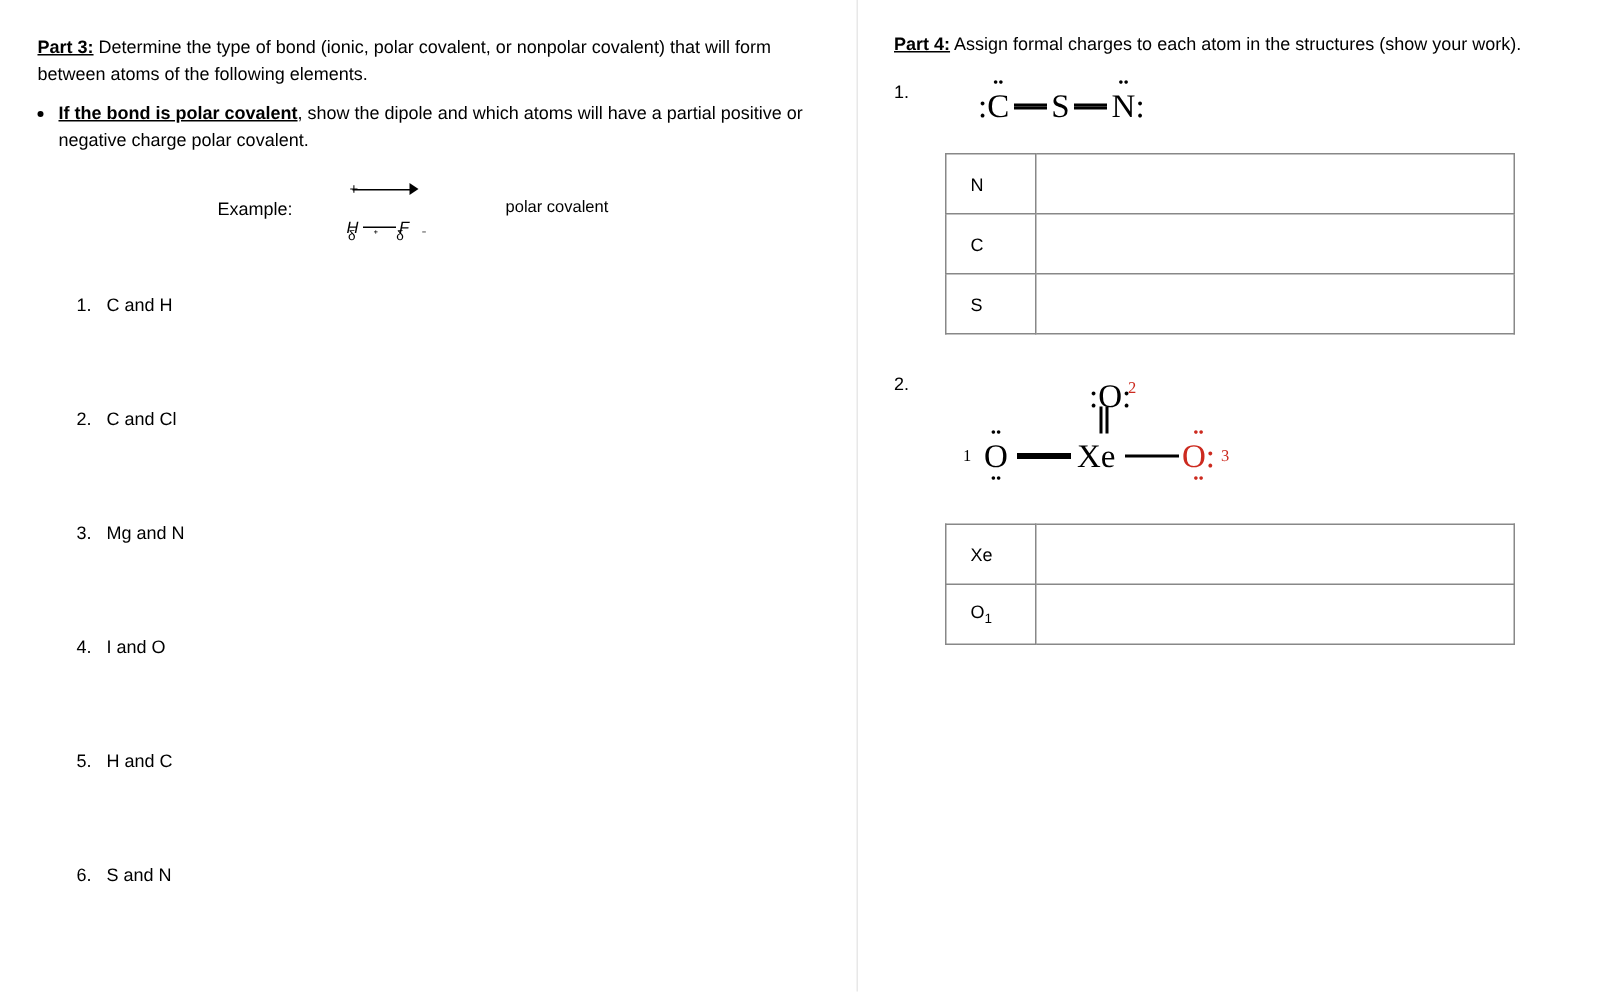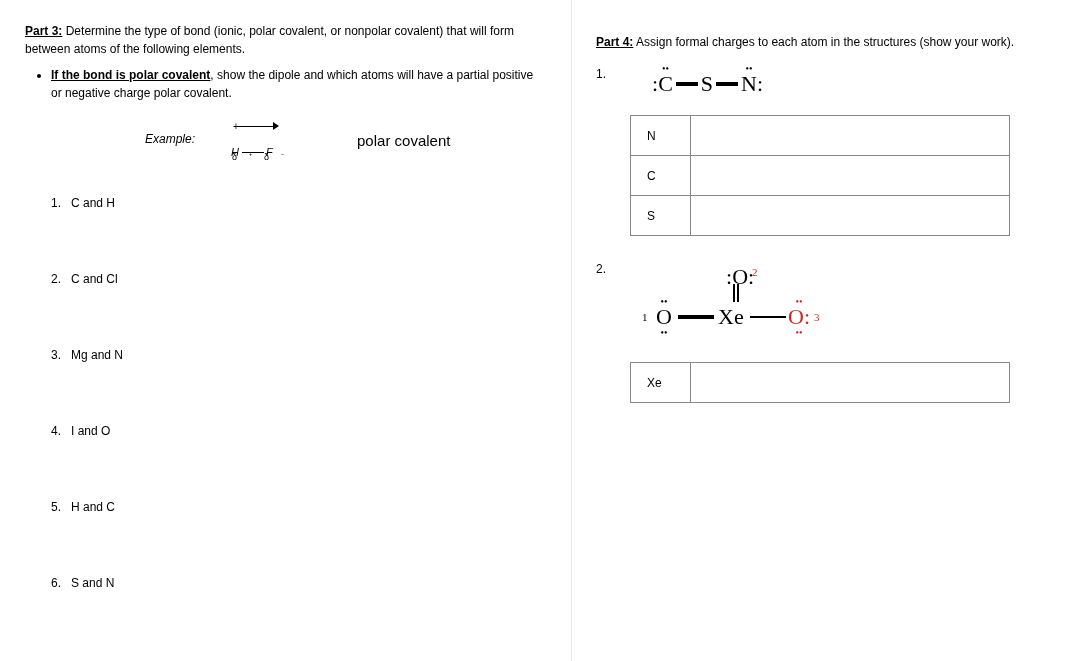--- a/index.html
+++ b/index.html
@@ -13,55 +13,54 @@
     display: flex;
   }
   .col-left {
     width: 572px;
     padding: 22px 26px 22px 25px;
     border-right: 1px solid #e8e8e8;
     position: relative;
   }
   .col-right {
     width: 506px;
-    padding: 10px 22px 22px 24px;
+    padding: 22px 22px 22px 24px;
     position: relative;
-    margin-top: 25px;
   }
   .part-label { text-decoration: underline; font-weight: bold; }
   .intro { margin-bottom: 8px; line-height: 1.5; }
-  ul.bul { list-style: disc; margin-left: 26px; }
+  ul.bul { list-style: disc; margin-left: 14px; }
   ul.bul li { line-height: 1.5; }
   .b-under { font-weight: bold; text-decoration: underline; }
 
   .example-row {
     display: flex;
     align-items: flex-start;
     margin-top: 16px;
     margin-left: 120px;
     gap: 36px;
     height: 50px;
   }
-  .ex-label { margin-top: 14px; font-style: italic; }
+  .ex-label { margin-top: 14px; }
   .hf-box { position: relative; width: 70px; height: 48px; }
   .hf-arrow { position: absolute; left: 0; top: 4px; width: 48px; height: 10px; }
   .hf-arrow::before {
     content: ""; position: absolute; left: 4px; right: 2px; top: 4px;
     border-top: 1px solid #000;
   }
   .hf-arrow::after {
     content: ""; position: absolute; right: 0; top: 0;
     width: 0; height: 0; border-top: 4px solid transparent; border-bottom: 4px solid transparent;
     border-left: 6px solid #000;
   }
   .hf-cross { position: absolute; left: 2px; top: -1px; font-size: 10px; }
   .hf-text { position: absolute; left: 0; top: 28px; font-size: 11px; letter-spacing: 1px; font-style: italic; }
   .hf-bond { display: inline-block; border-top: 1px solid #000; width: 22px; vertical-align: middle; margin: 0 2px 2px 2px; }
   .hf-delta { position: absolute; left: 1px; top: 32px; font-size: 9px; letter-spacing: 12px; }
-  .pc-label { margin-top: 14px; font-size: 15px; margin-left: 20px; }
+  .pc-label { margin-top: 14px; font-size: 11px; }
 
   .q-list { margin-top: 28px; margin-left: 22px; }
   .q-item { display: flex; gap: 10px; margin-bottom: 62px; font-size: 12px; }
   .q-num { width: 14px; text-align: right; }
 
   
   .p4-intro { margin-bottom: 14px; }
   .rp { display: flex; align-items: flex-start; gap: 20px; margin-bottom: 14px; }
   .rp-num { width: 14px; font-size: 12px; margin-top: 4px; }
   .struct { font-family: "Times New Roman", serif; font-size: 22px; padding: 8px 0 4px 6px; }
@@ -209,15 +208,19 @@
       </span>
     </div>
   </div>
 
   <table class="ans-table">
     <tbody>
         <tr>
           <td class="lbl">Xe</td>
           <td></td>
         </tr>
+    <tr>
+          <td class="lbl">O<span class="sub">1</span></td>
+          <td></td>
+        </tr>
   </tbody>
     </table>
 </div>
 
 </body></html>

